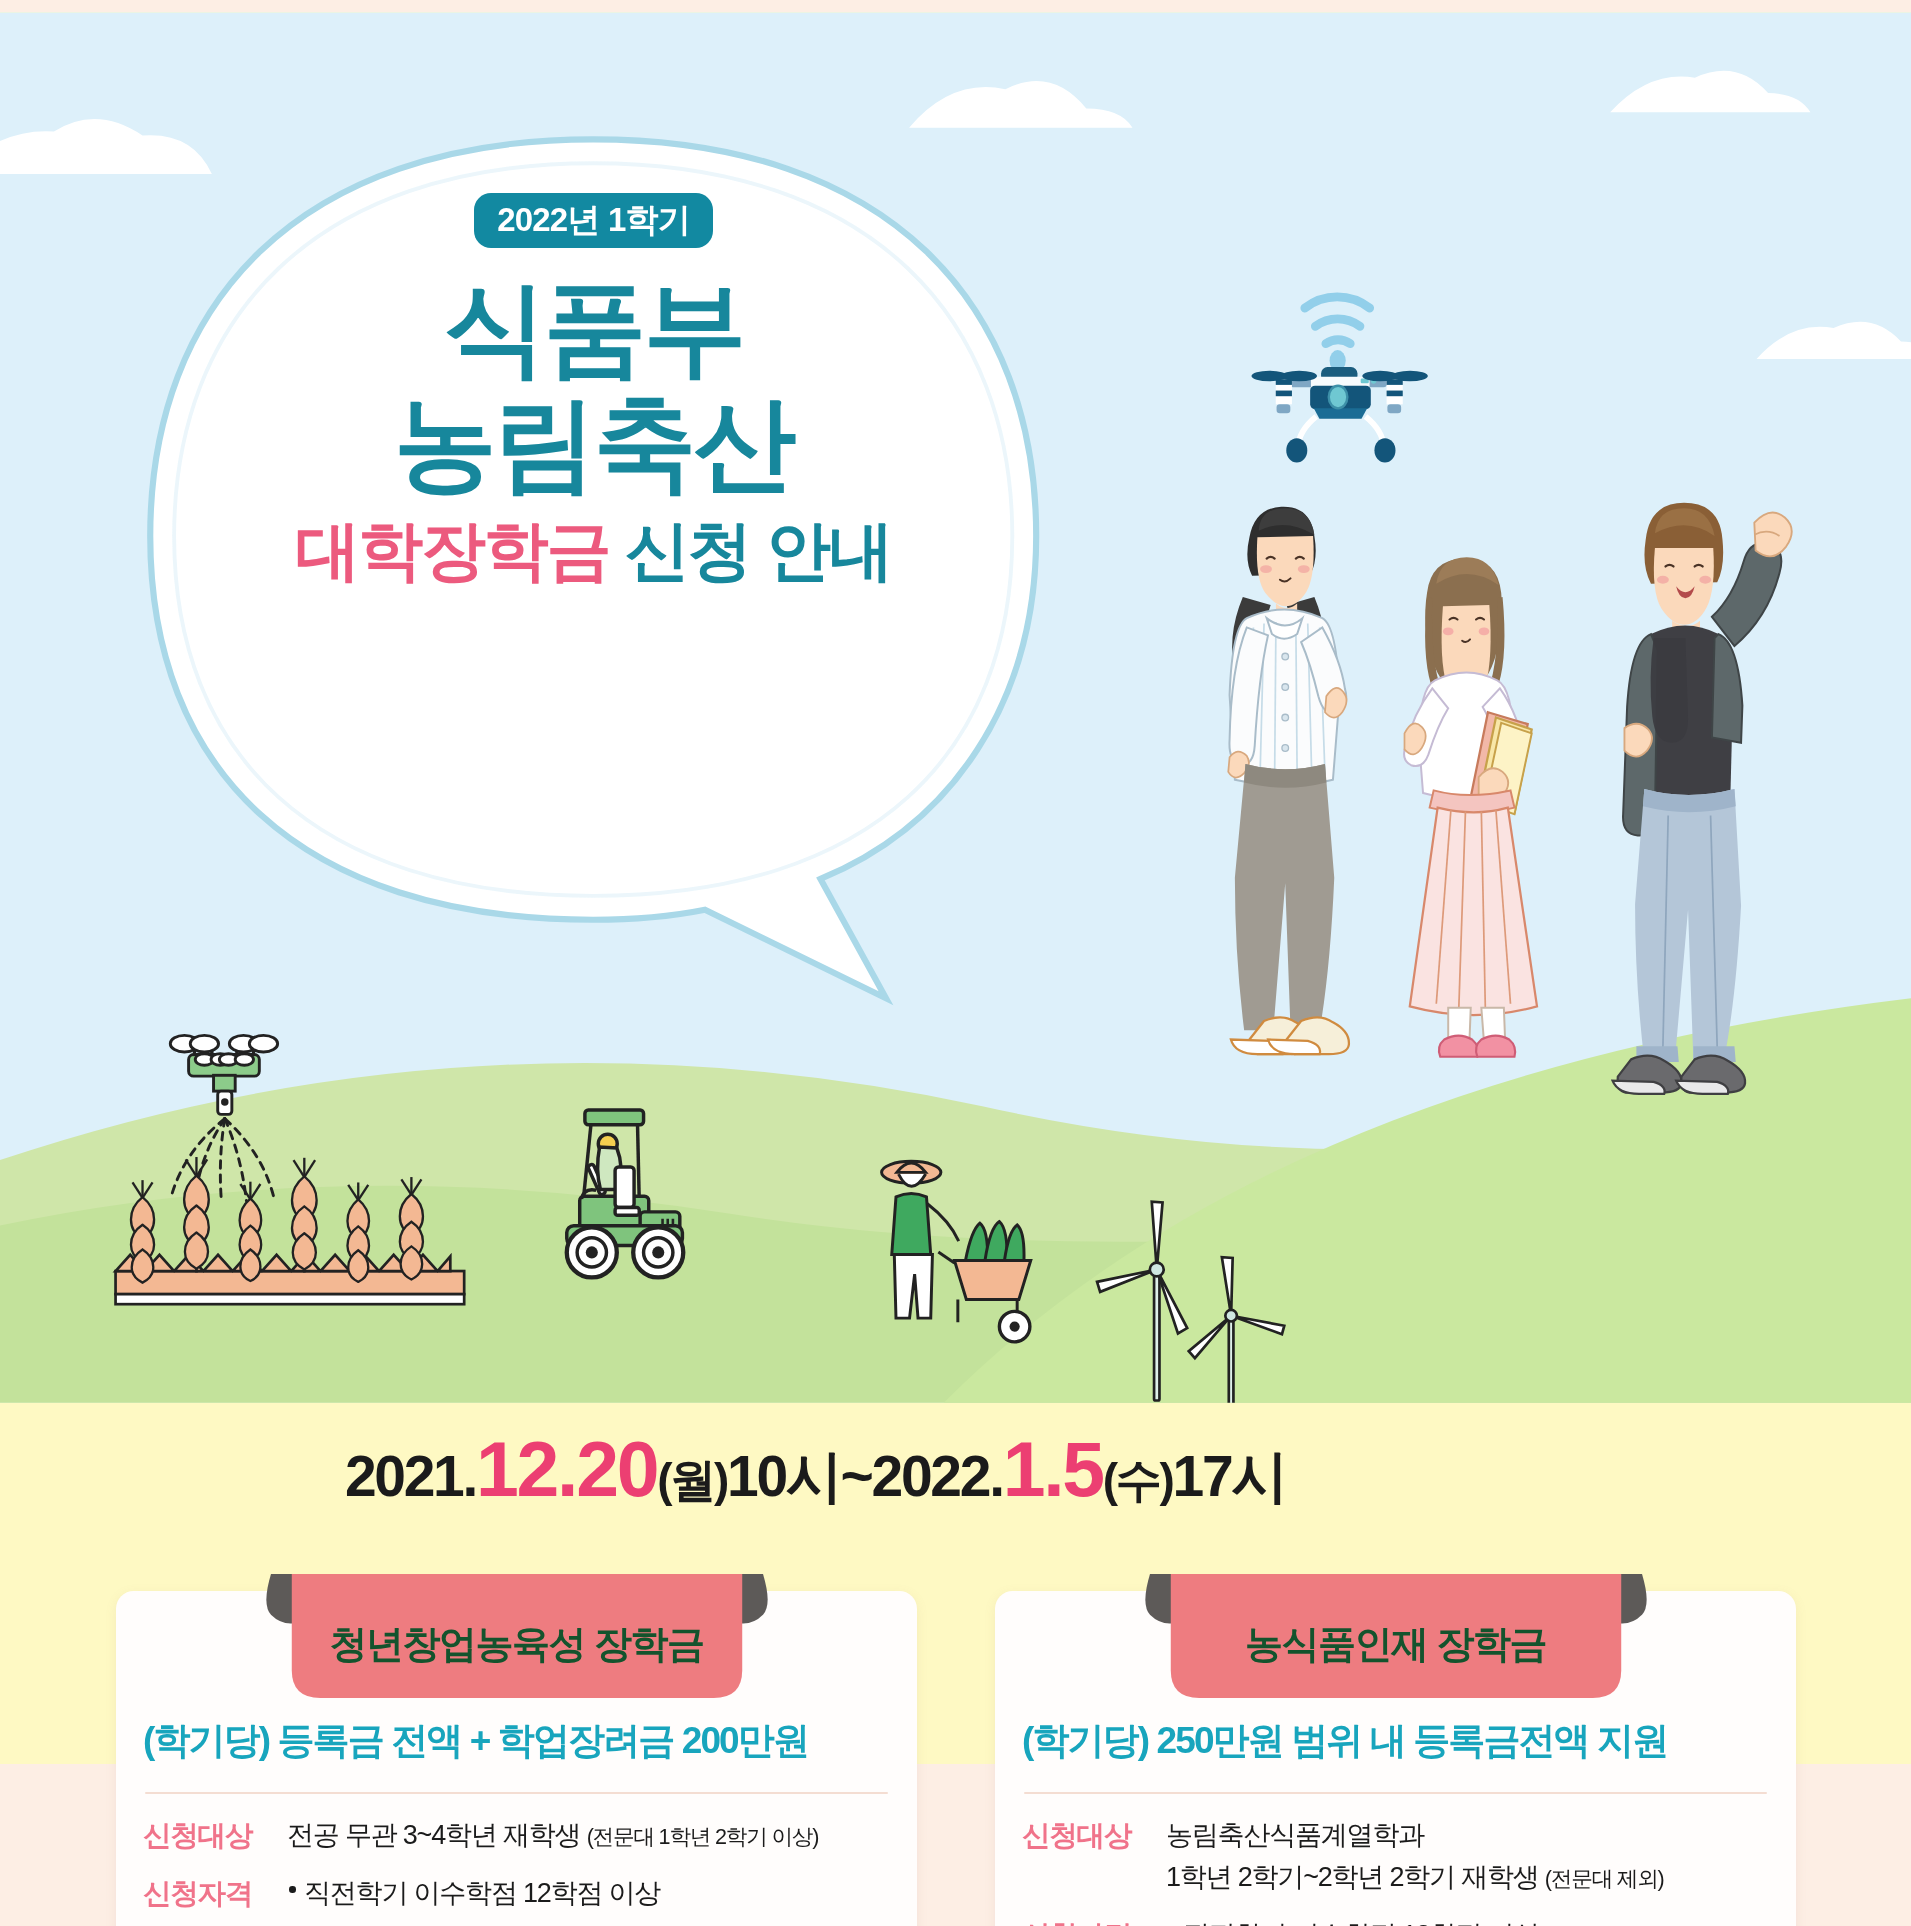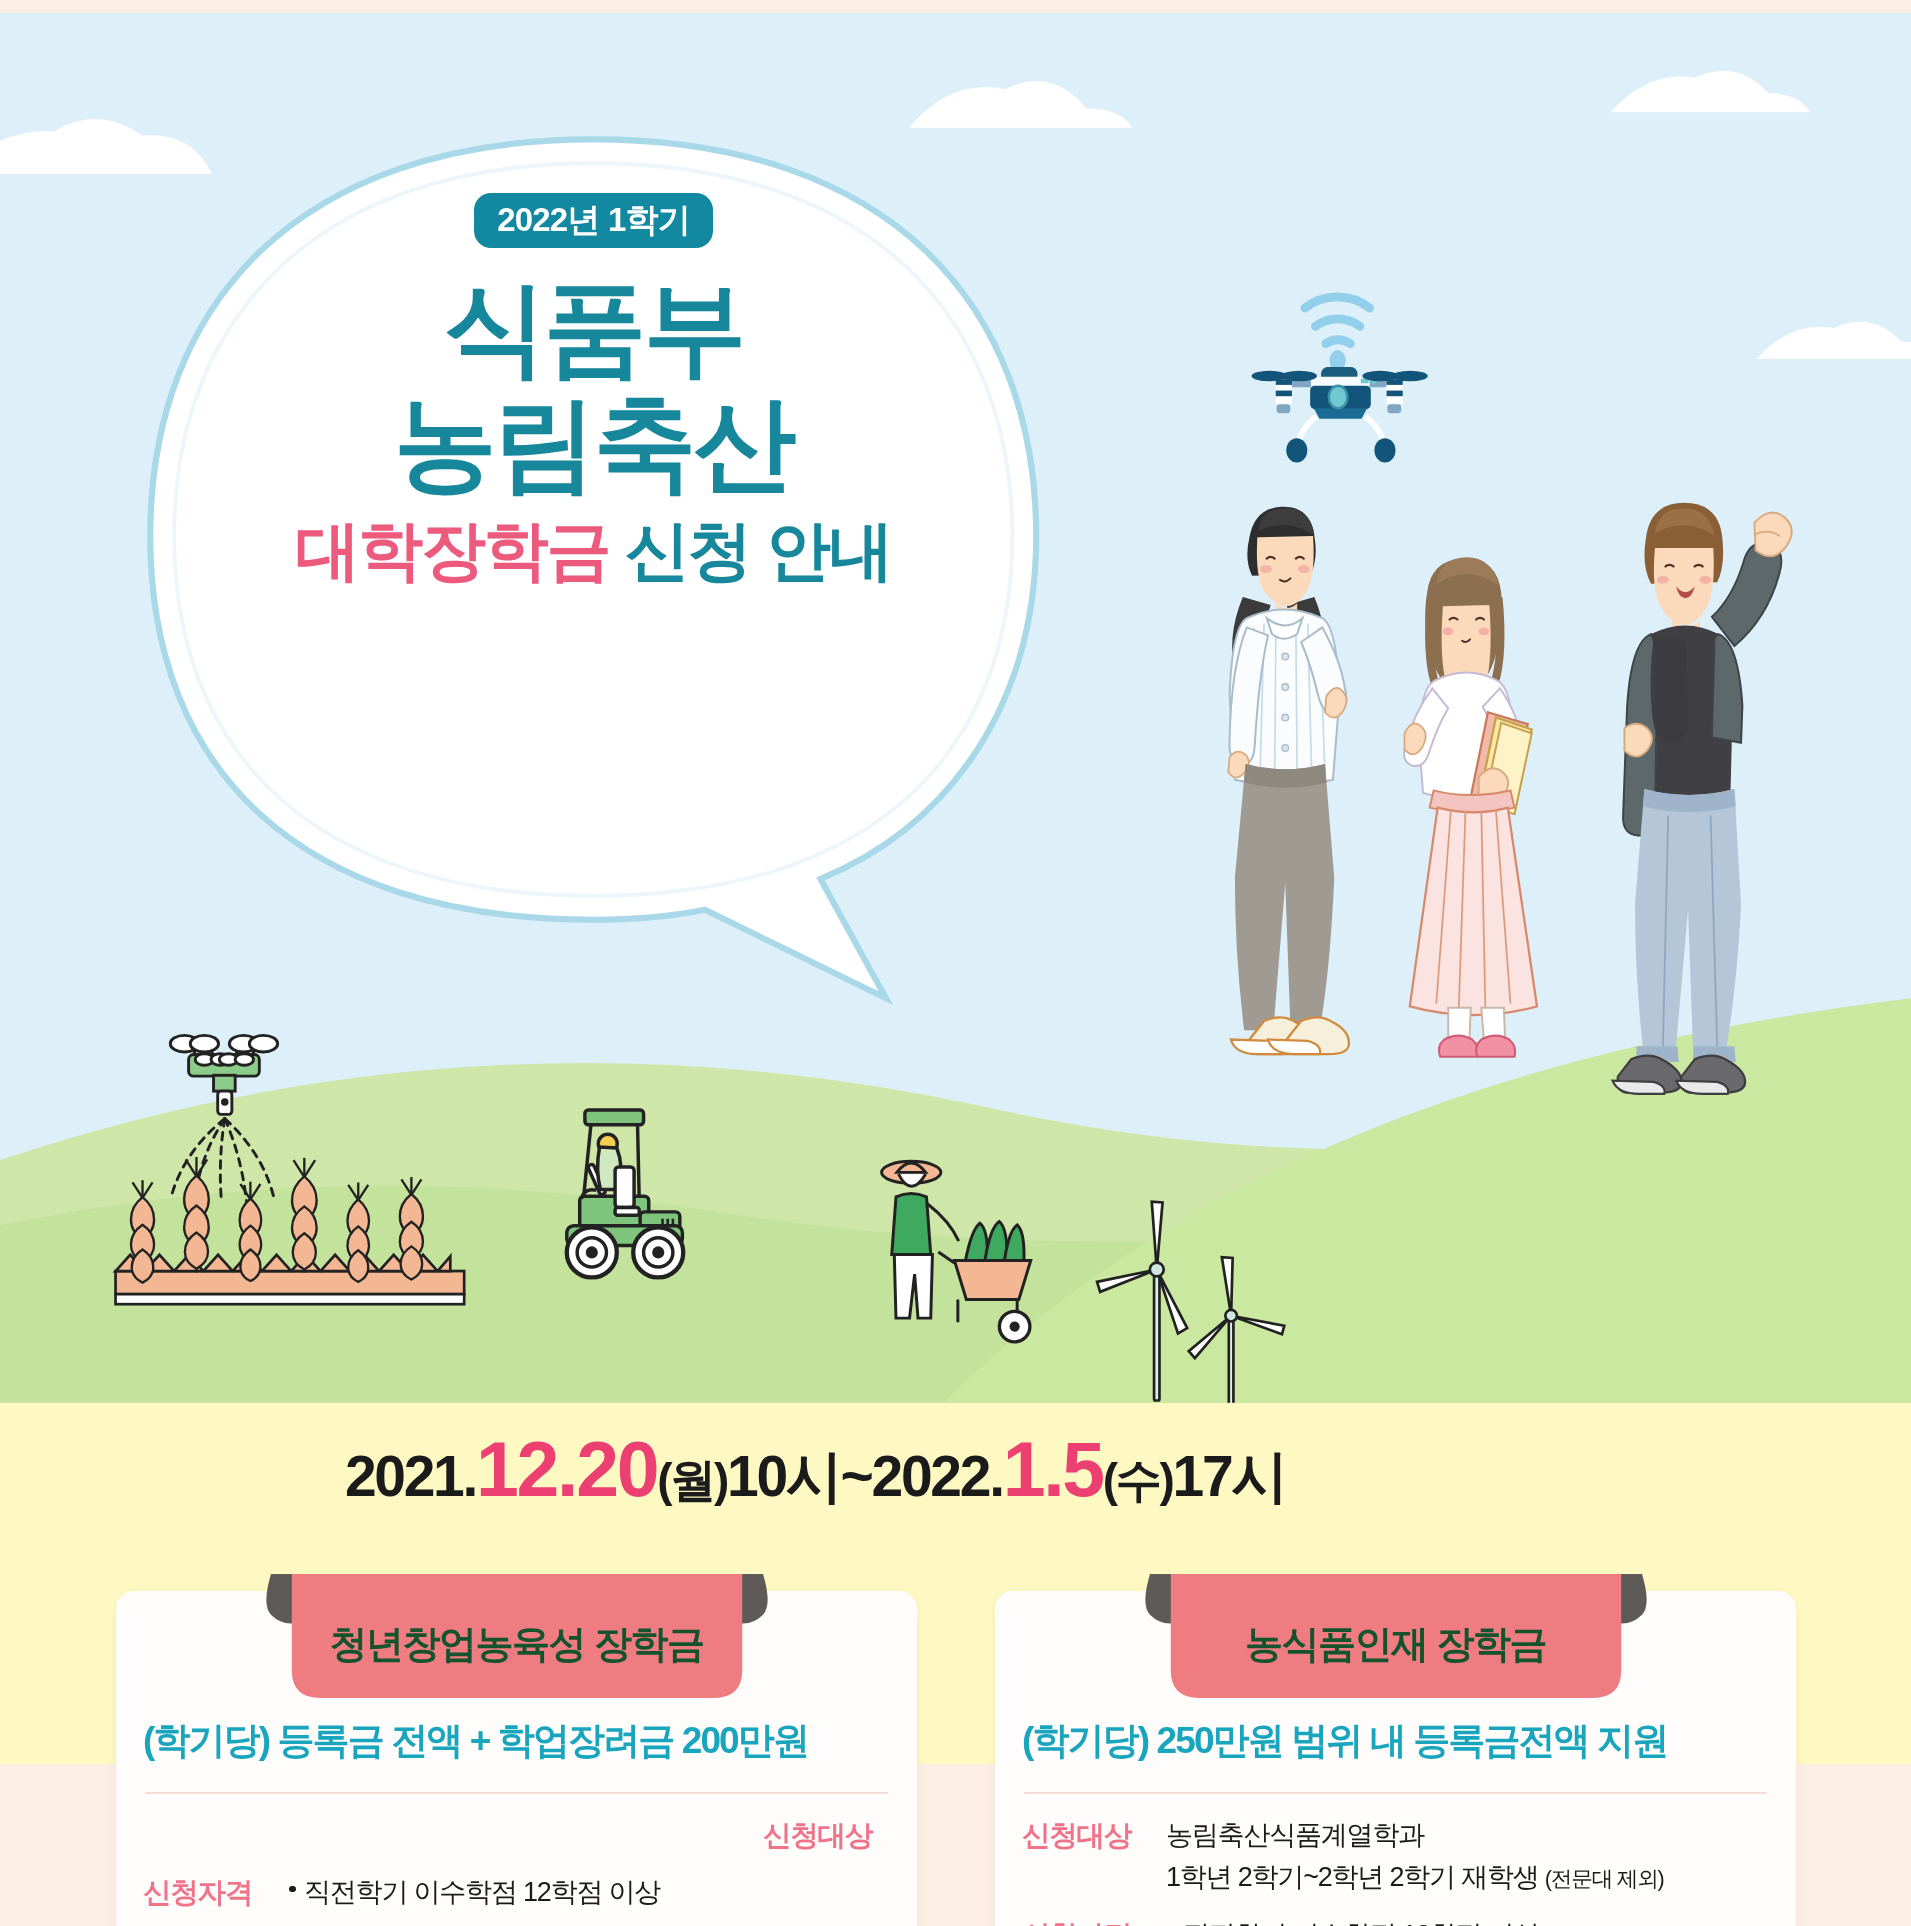--- a/index.html
+++ b/index.html
@@ -475,20 +475,24 @@
         <div class="ribbon-label">청년창업농육성 장학금</div>
       </div>
 
       <div class="amount">(학기당) 등록금 전액 + 학업장려금 200만원</div>
 
       <div class="divider"></div>
 
       <div class="rows">
         <div class="row">
           <div class="row-label">신청대상</div>
+          <div class="row-body">
+            <span>전공 무관 3~4학년 재학생</span>
+            <span class="small">(전문대 1학년 2학기 이상)</span>
+          </div>
         </div>
         <div class="row">
           <div class="row-label">신청자격</div>
           <div class="row-body">
             <ul class="bullets">
               <li>직전학기 이수학점 12학점 이상</li>
 
             </ul>
           </div>
         </div>

